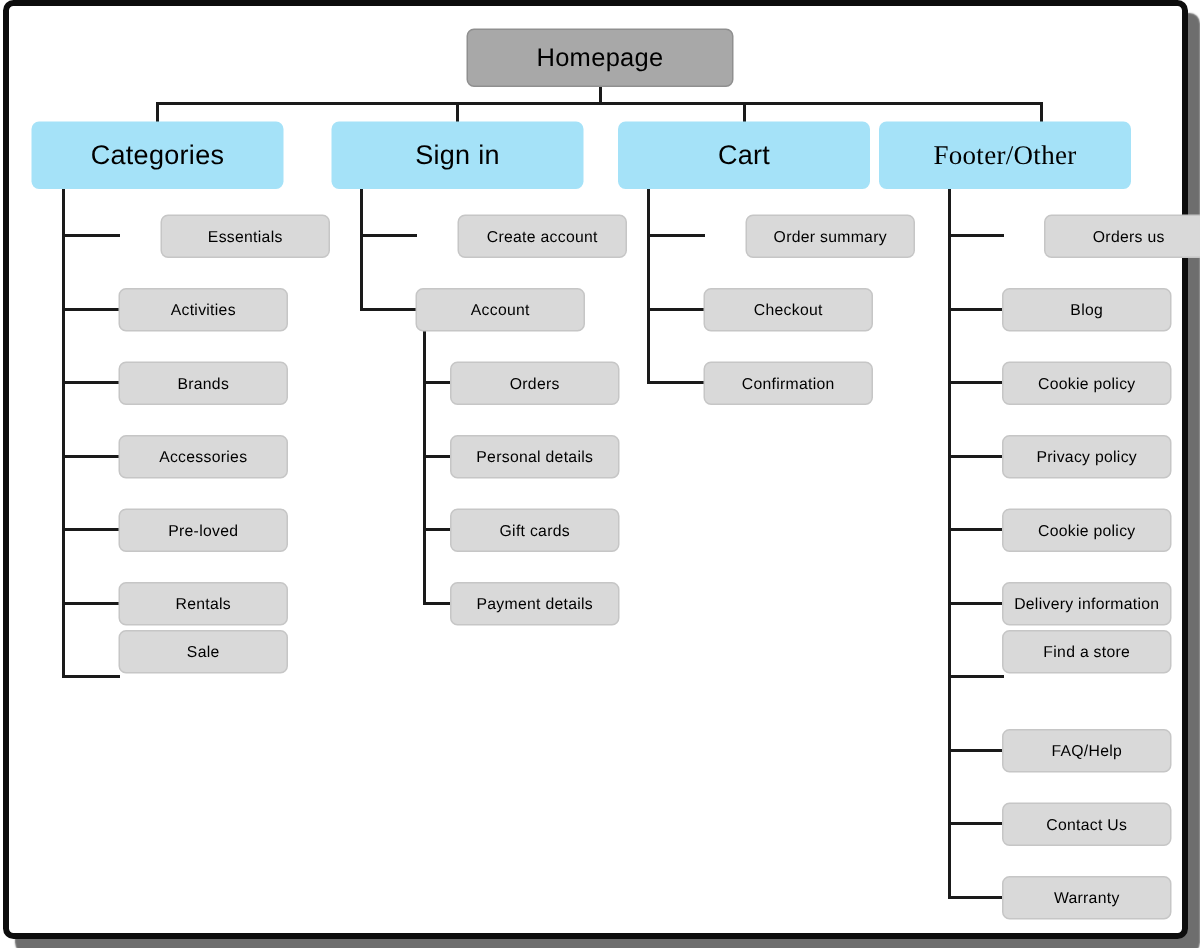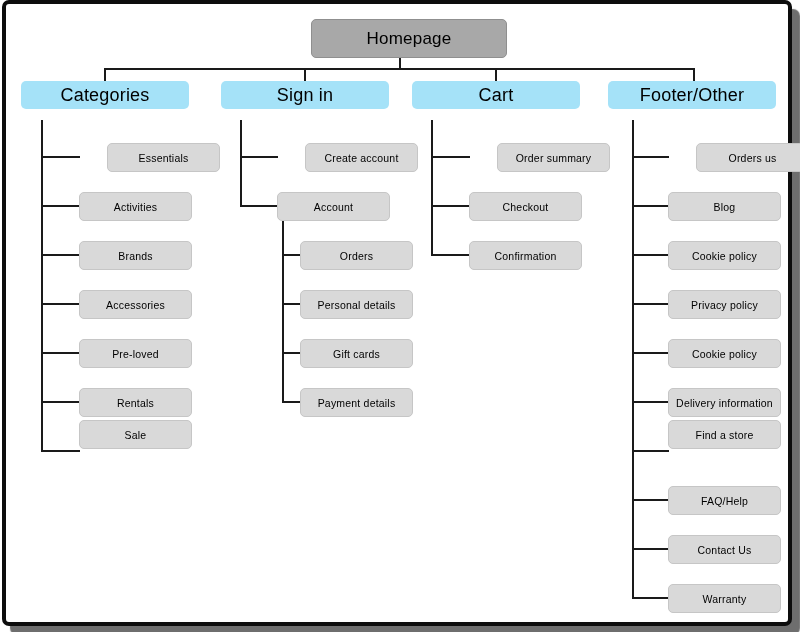--- a/index.html
+++ b/index.html
@@ -18,39 +18,39 @@
   }
   .stage{position:absolute;left:0;top:0;width:800px;height:632px;}
   svg.connectors{position:absolute;left:0;top:0;pointer-events:none;}
   svg.connectors line{stroke:var(--line,#1a1a1a);stroke-width:2;}
   .node{
     position:absolute;box-sizing:border-box;border-radius:5px;
     display:flex;align-items:center;justify-content:center;
     text-align:center;letter-spacing:0.2px;
   }
   .node.root{
-    left:311px;top:19px;width:196px;height:39px;
+    left:311px;top:19px;width:178px;height:39px;
     background:var(--root-fill,#a8a8a8);
     border:1px solid var(--root-border,#8f8f8f);
     font-size:17px;
     text-align:center;
   }
   .node.branch{
-    top:81px;height:28px;width:168px;
+    top:81px;height:45px;width:168px;
     background:var(--branch-fill,#a5e2f8);
     font-size:18px;
   }
   .node.item{
     height:29px;width:113px;
     background:var(--item-fill,#d9d9d9);
     border:1px solid var(--item-border,#c6c6c6);
     font-size:10.5px;
   }
   
-  .bh0{left:21px;} .bh1{left:221px;} .bh2{left:412px;} .bh3{left:608px;width:172px;}
+  .bh0{left:21px;} .bh1{left:221px;} .bh2{left:412px;} .bh3{left:586px;width:172px;font-family:Liberation Serif, serif;}
   
   .c0{left:79px;} .c1{left:277px;} .c1s{left:300px;width:89px;} .c2{left:469px;} .c3{left:668px;width:111px;}
   
   .r0{top:143px;margin-left:28px;} .r1{top:192px;} .r2{top:241px;} .r3{top:290px;} .r4{top:339px;}
   .r5{top:388px;} .r6{top:420px;} .r7{top:486px;} .r8{top:535px;} .r9{top:584px;}
 </style>
 </head>
 <body>
 
 <div class="frame"></div>

